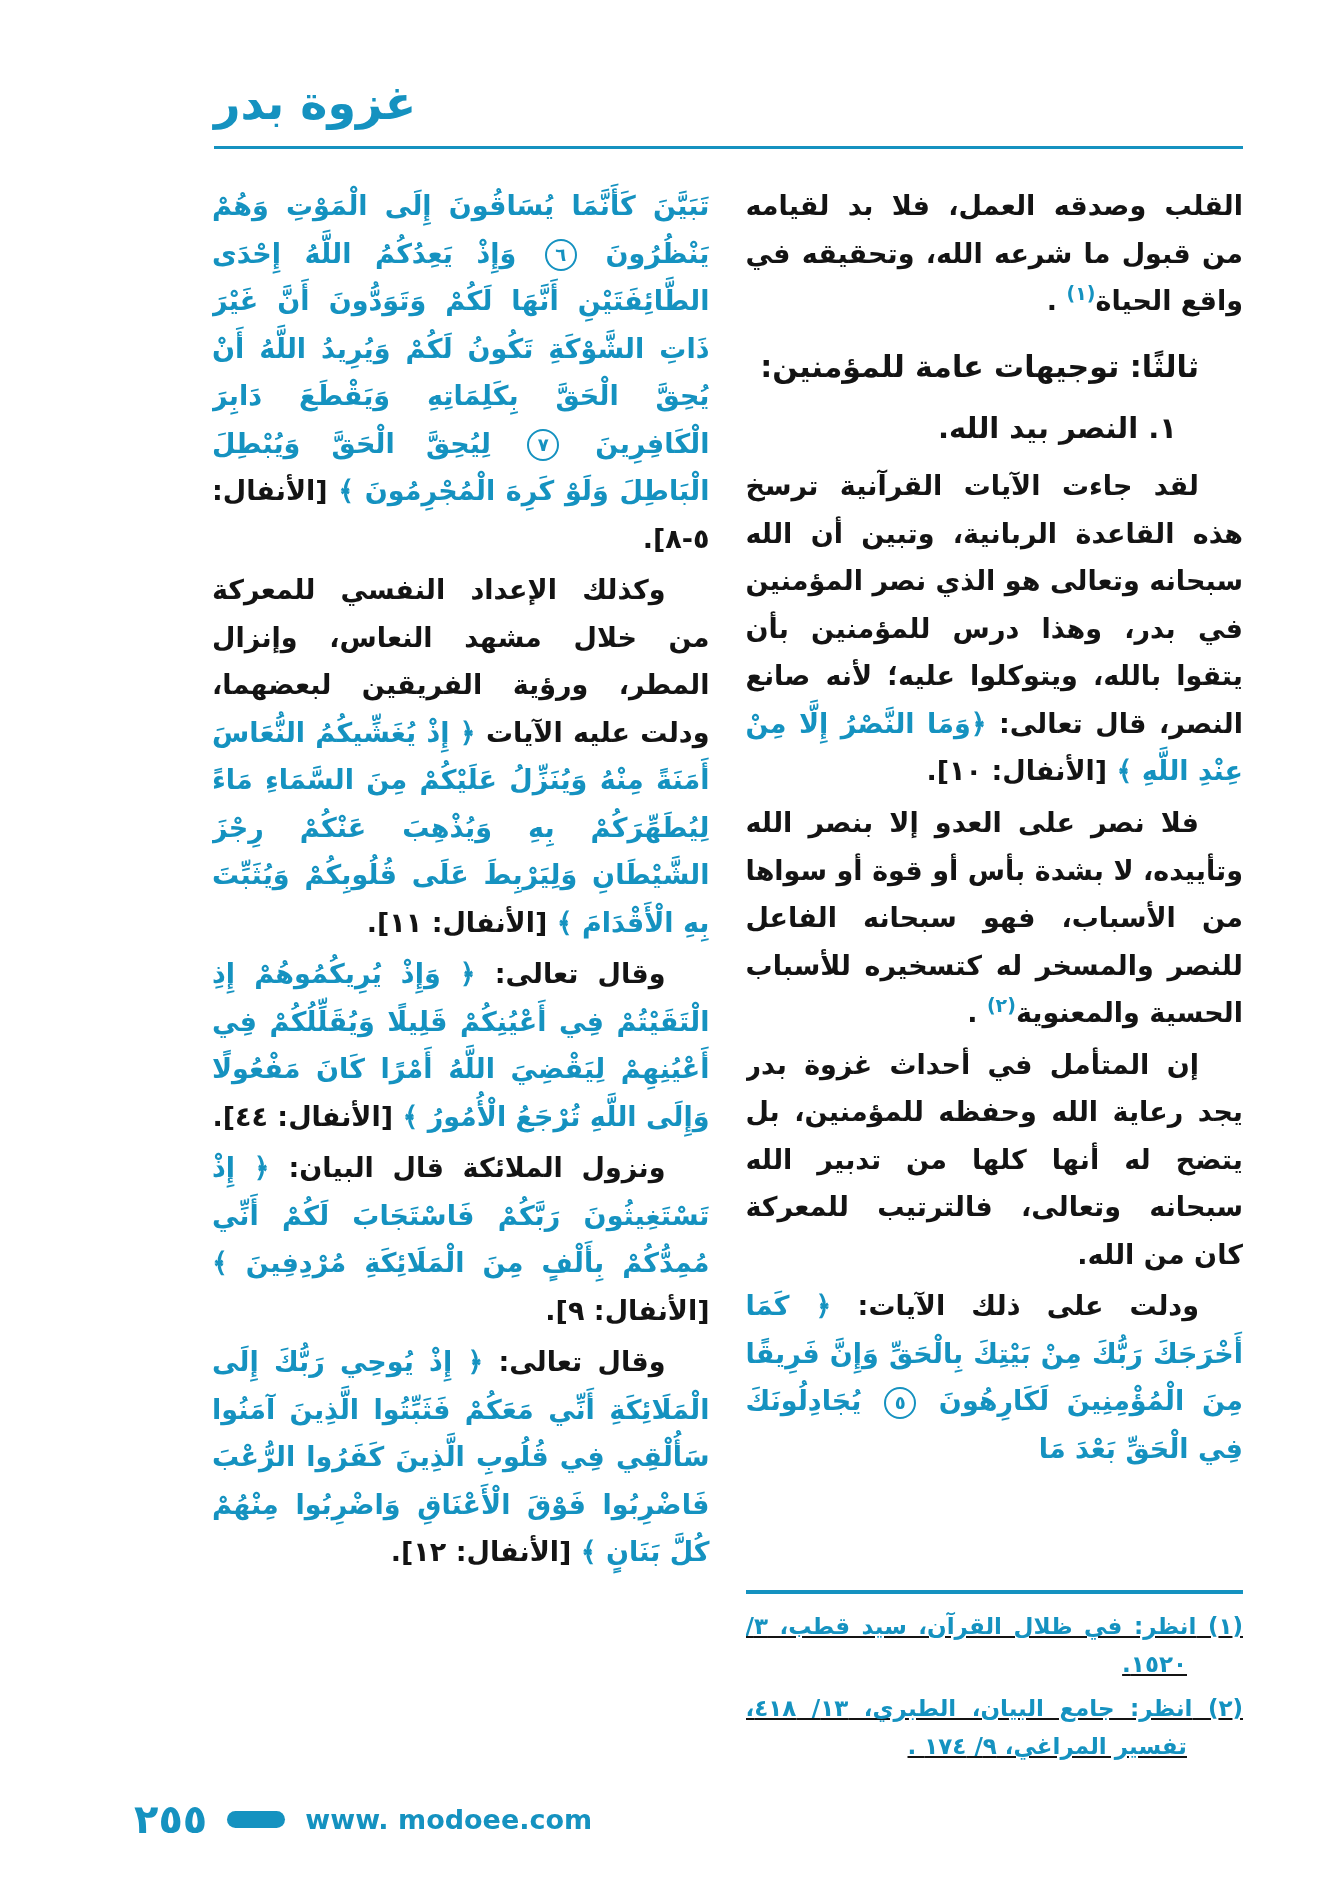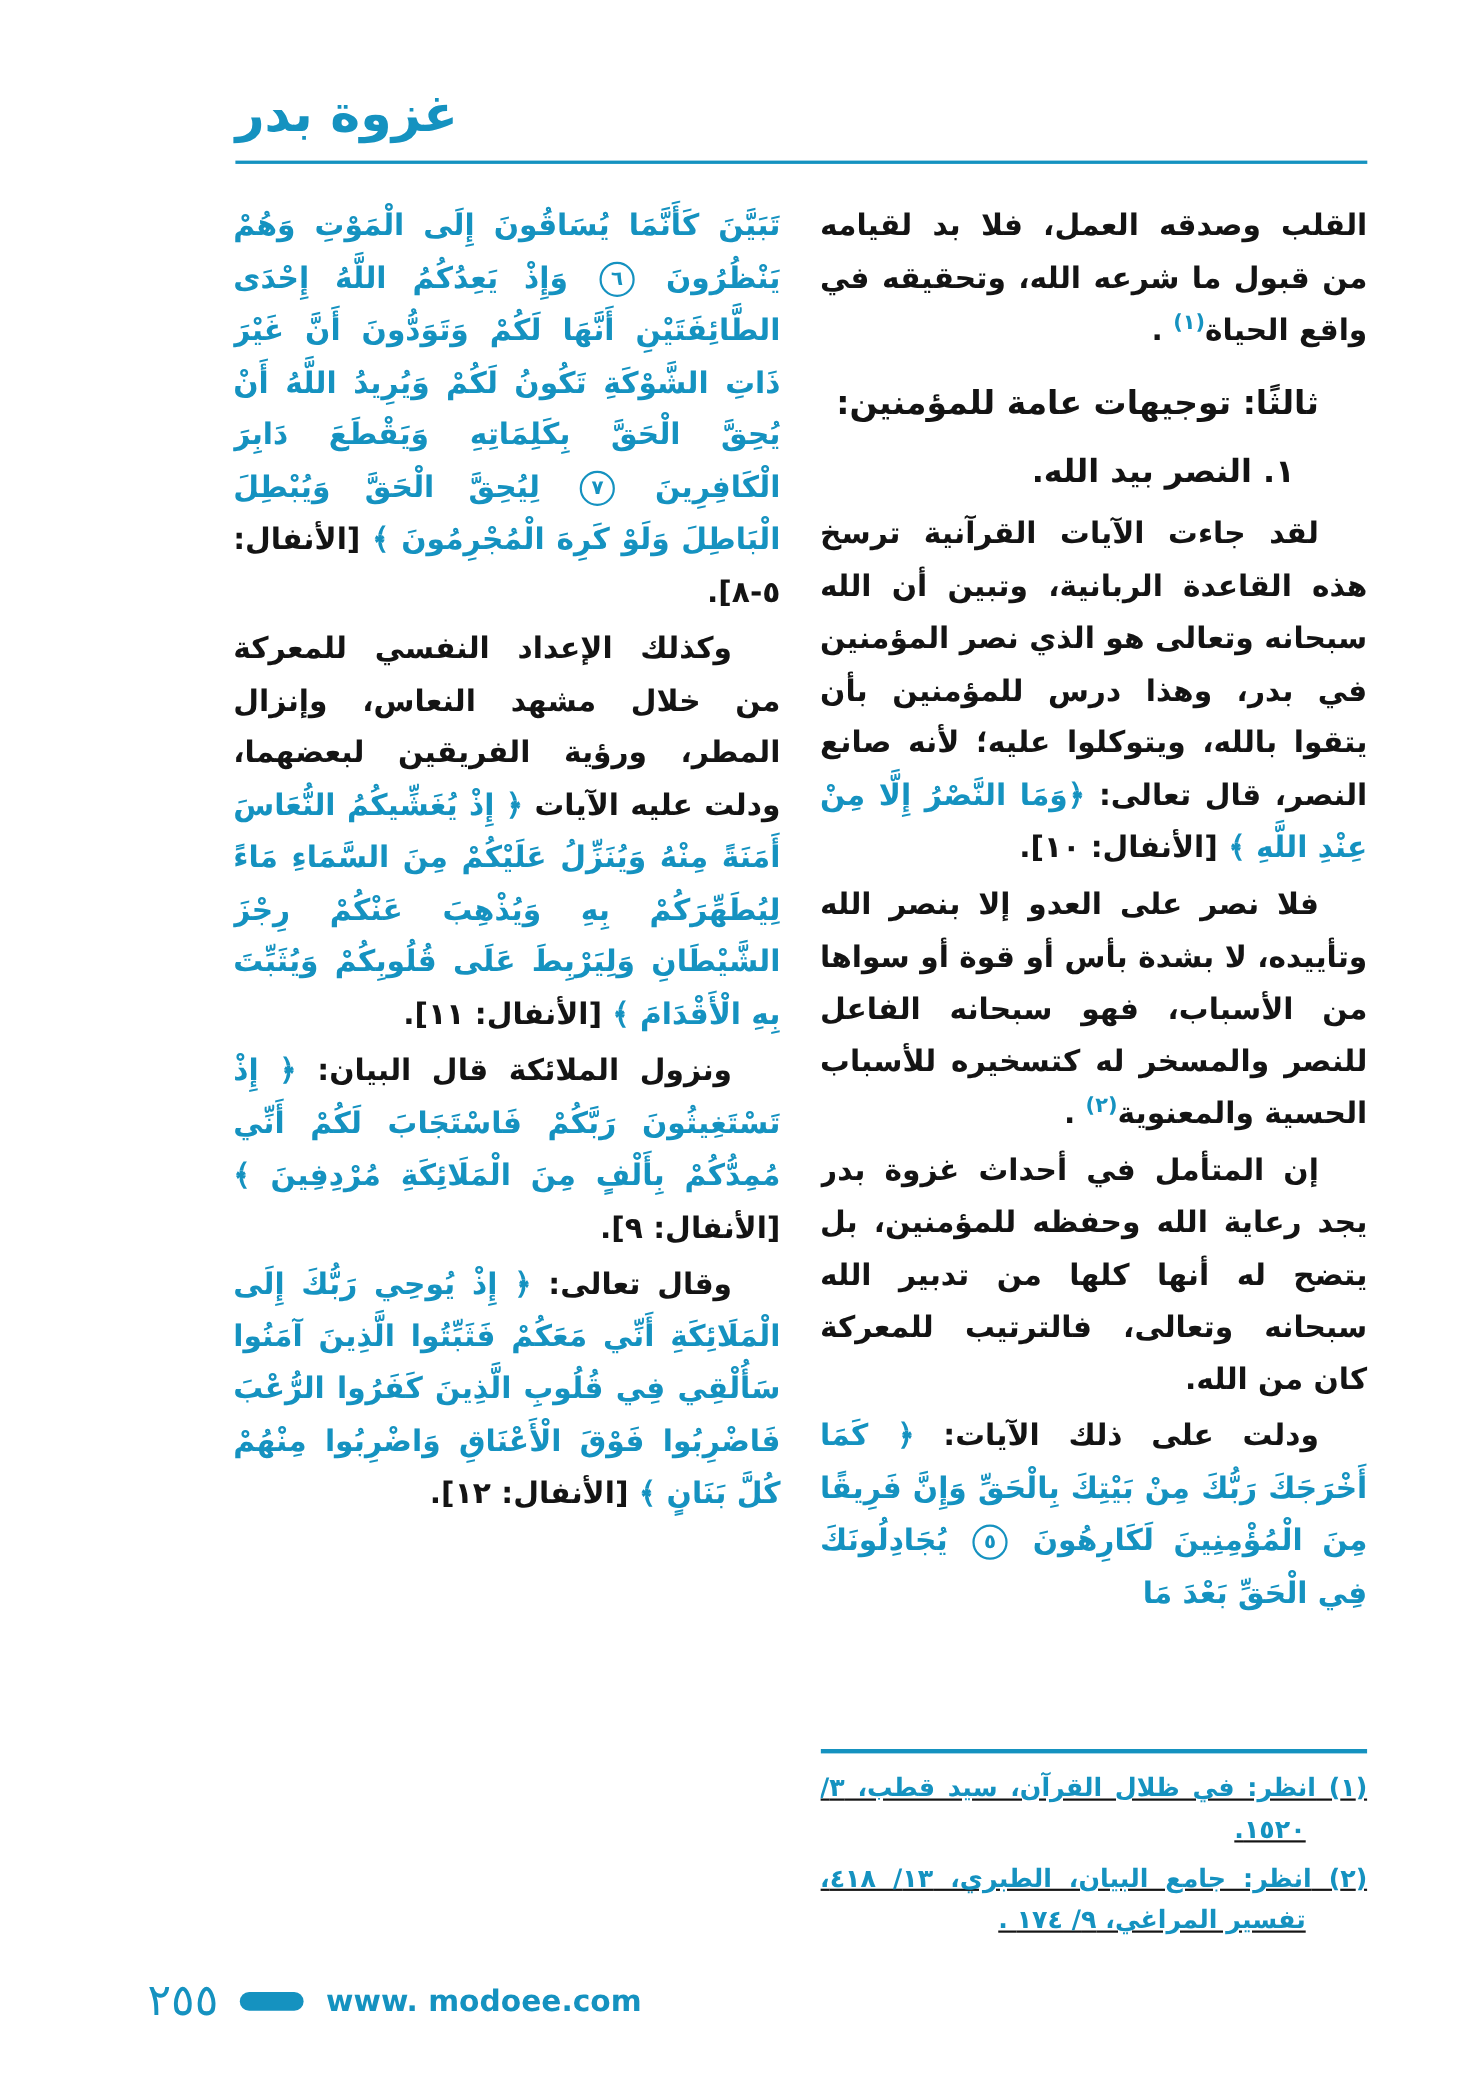--- a/index.html
+++ b/index.html
@@ -114,21 +114,21 @@
     height:58px;
     direction:ltr;
     display:flex;
     align-items:center;
     padding-left:18px;
     gap:20px;
   }
   .page-num{
     color:#1592c0;
     font-size:40px;
-    font-weight:normal;
+    font-weight:bold;
     line-height:1;
   }
   .footer-bar{
     display:inline-block;
     width:58px;height:17px;
     background:#1592c0;
     border-radius:9px;
   }
   .site{
     color:#1592c0;
@@ -159,20 +159,21 @@
         <div class="fn-rule"></div>
         <div>
             <p class="fn-item"><span class="fn-num">(١) </span><span class="fn-text">انظر: في ظلال القرآن، سيد قطب، ٣/ ١٥٢٠.</span></p>
             <p class="fn-item"><span class="fn-num">(٢) </span><span class="fn-text">انظر: جامع البيان، الطبري، ١٣/ ٤١٨، تفسير المراغي، ٩/ ١٧٤ .</span></p>
           </div>
       </div>
     </section>
     <section class="col">
         <p class="para body noindent"><span class="quran">تَبَيَّنَ كَأَنَّمَا يُسَاقُونَ إِلَى الْمَوْتِ وَهُمْ يَنْظُرُونَ </span><span class="ayah">٦</span><span class="quran"> وَإِذْ يَعِدُكُمُ اللَّهُ إِحْدَى الطَّائِفَتَيْنِ أَنَّهَا لَكُمْ وَتَوَدُّونَ أَنَّ غَيْرَ ذَاتِ الشَّوْكَةِ تَكُونُ لَكُمْ وَيُرِيدُ اللَّهُ أَنْ يُحِقَّ الْحَقَّ بِكَلِمَاتِهِ وَيَقْطَعَ دَابِرَ الْكَافِرِينَ </span><span class="ayah">٧</span><span class="quran"> لِيُحِقَّ الْحَقَّ وَيُبْطِلَ الْبَاطِلَ وَلَوْ كَرِهَ الْمُجْرِمُونَ ﴾</span><span class="plain"> [الأنفال: ٥-٨].</span></p>
         <p class="para body"><span class="plain">وكذلك الإعداد النفسي للمعركة من خلال مشهد النعاس، وإنزال المطر، ورؤية الفريقين لبعضهما، ودلت عليه الآيات </span><span class="quran">﴿ إِذْ يُغَشِّيكُمُ النُّعَاسَ أَمَنَةً مِنْهُ وَيُنَزِّلُ عَلَيْكُمْ مِنَ السَّمَاءِ مَاءً لِيُطَهِّرَكُمْ بِهِ وَيُذْهِبَ عَنْكُمْ رِجْزَ الشَّيْطَانِ وَلِيَرْبِطَ عَلَى قُلُوبِكُمْ وَيُثَبِّتَ بِهِ الْأَقْدَامَ ﴾</span><span class="plain"> [الأنفال: ١١].</span></p>
+        <p class="para body"><span class="plain">وقال تعالى: </span><span class="quran">﴿ وَإِذْ يُرِيكُمُوهُمْ إِذِ الْتَقَيْتُمْ فِي أَعْيُنِكُمْ قَلِيلًا وَيُقَلِّلُكُمْ فِي أَعْيُنِهِمْ لِيَقْضِيَ اللَّهُ أَمْرًا كَانَ مَفْعُولًا وَإِلَى اللَّهِ تُرْجَعُ الْأُمُورُ ﴾</span><span class="plain"> [الأنفال: ٤٤].</span></p>
         <p class="para body"><span class="plain">ونزول الملائكة قال البيان: </span><span class="quran">﴿ إِذْ تَسْتَغِيثُونَ رَبَّكُمْ فَاسْتَجَابَ لَكُمْ أَنِّي مُمِدُّكُمْ بِأَلْفٍ مِنَ الْمَلَائِكَةِ مُرْدِفِينَ ﴾</span><span class="plain"> [الأنفال: ٩].</span></p>
         <p class="para body"><span class="plain">وقال تعالى: </span><span class="quran">﴿ إِذْ يُوحِي رَبُّكَ إِلَى الْمَلَائِكَةِ أَنِّي مَعَكُمْ فَثَبِّتُوا الَّذِينَ آمَنُوا سَأُلْقِي فِي قُلُوبِ الَّذِينَ كَفَرُوا الرُّعْبَ فَاضْرِبُوا فَوْقَ الْأَعْنَاقِ وَاضْرِبُوا مِنْهُمْ كُلَّ بَنَانٍ ﴾</span><span class="plain"> [الأنفال: ١٢].</span></p>
       </section>
   </main>
 
   <footer class="footer">
     <span class="page-num">٢٥٥</span>
     <span class="footer-bar"></span>
     <span class="site">www. modoee.com</span>
   </footer>

